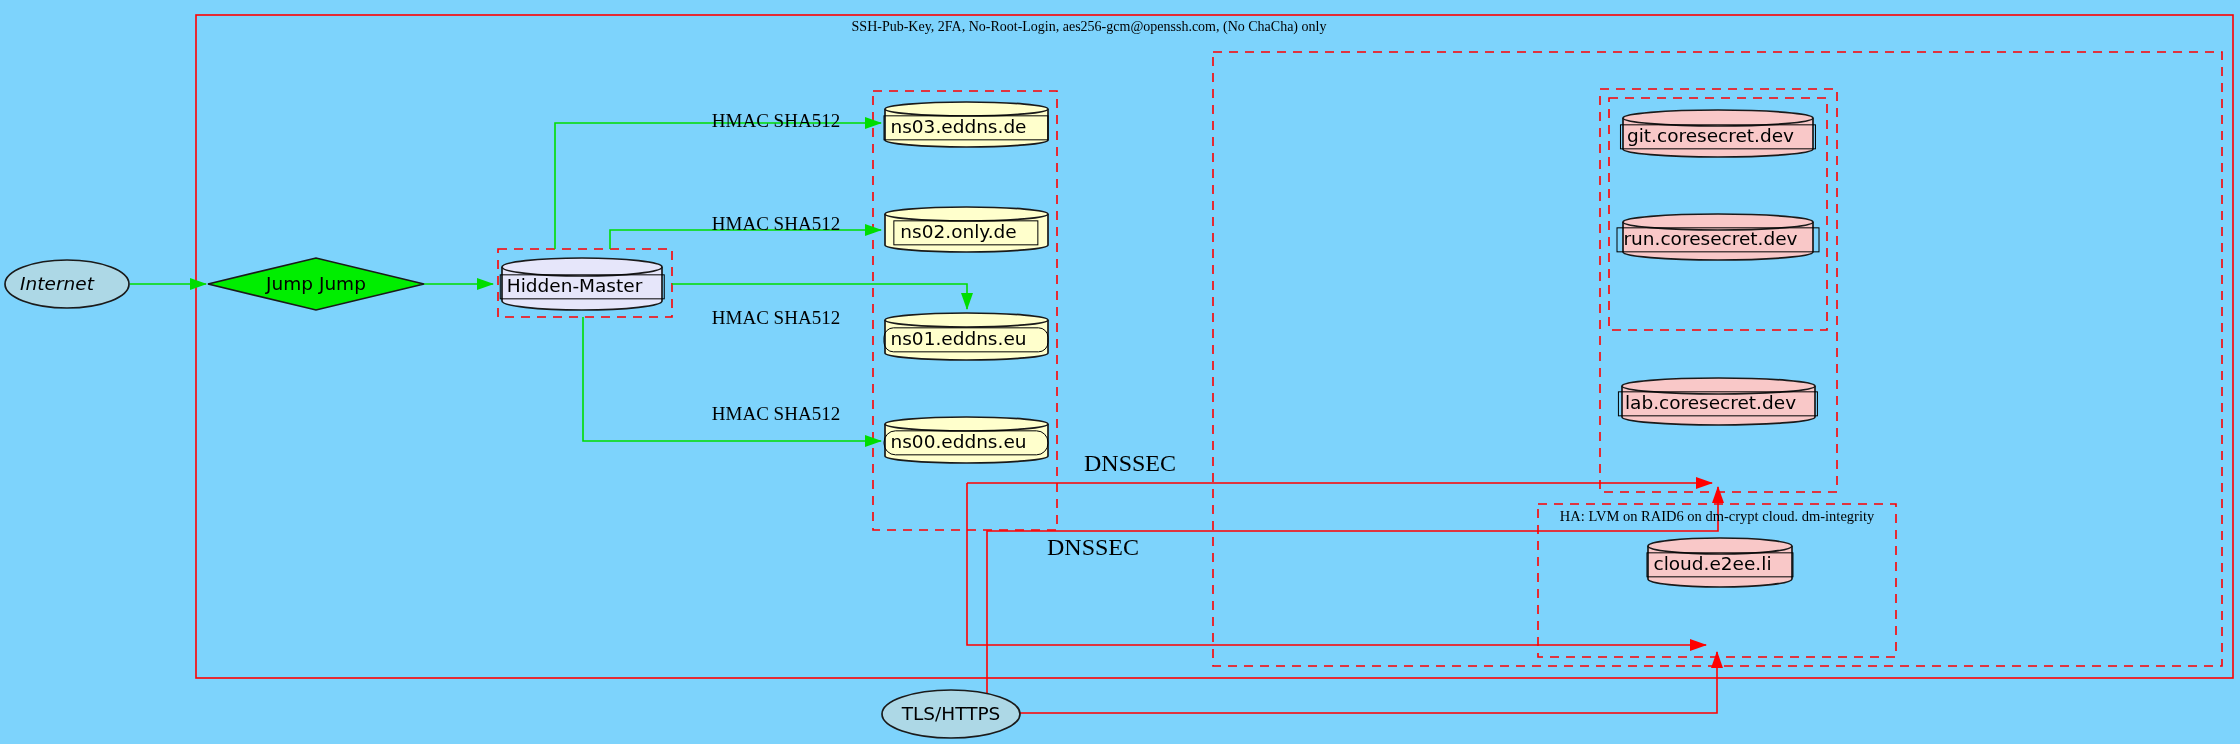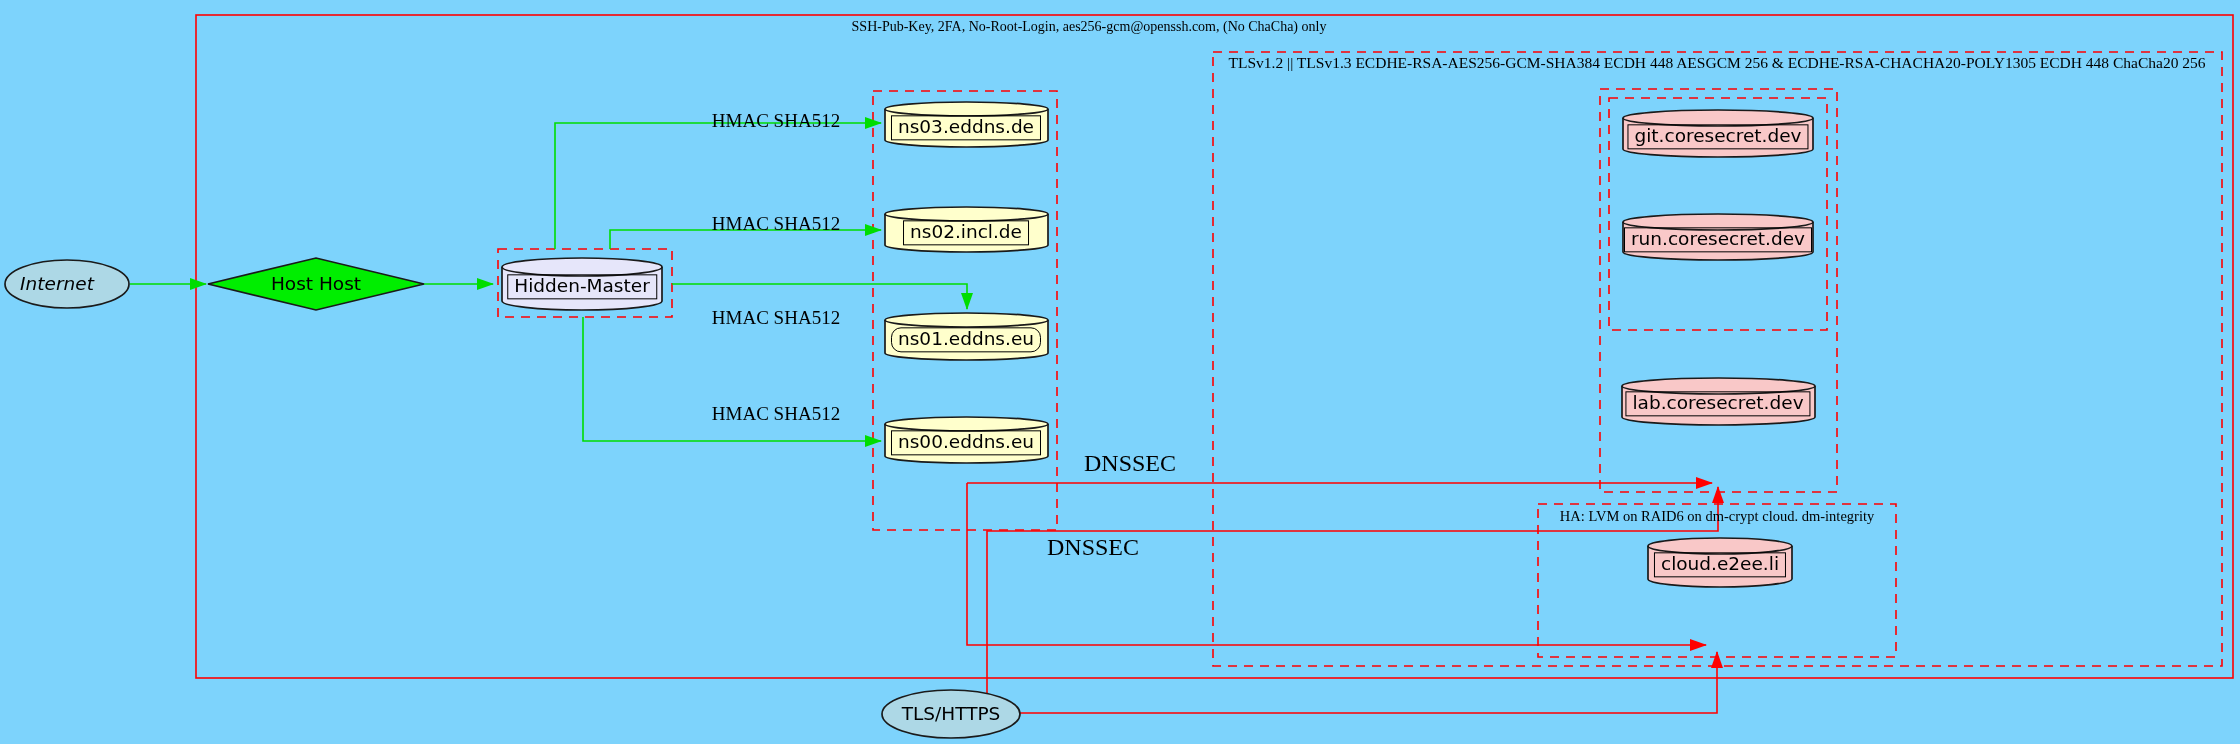--- a/index.html
+++ b/index.html
@@ -2,21 +2,21 @@
 <html><head>
 <meta charset="utf-8">
 <style>
   html,body{margin:0;padding:0;background:#fff;}
   #canvas{position:relative;width:2240px;height:744px;background:#7dd3fc;overflow:hidden;
           font-family:"DejaVu Sans",sans-serif;}
   #gfx{position:absolute;left:0;top:0;width:2240px;height:744px;}
   .lbl{position:absolute;transform:translate(-50%,-50%);white-space:nowrap;color:#000;
        text-align:center;line-height:1.1;}
   .node-lbl{font-family:"DejaVu Sans",sans-serif;font-size:18.5px;}
-  .boxed{border:1.5px solid #000;padding:1px 6px 2px 6px;}
+  .boxed{border:1.5px solid #000;padding:1px 21px 2px 6px;}
   .edge-lbl{font-family:"Liberation Serif",serif;font-size:24px;}
   .hmac{font-size:19px;}
   .cluster-lbl{font-family:"Liberation Serif",serif;}
   .ssh-lbl{font-size:14px;}
   .tls-lbl{font-size:15.5px;}
   .ha-lbl{font-size:14.5px;}
   svg .edge{fill:none;stroke-width:1.6px;}
   svg .boxline{fill:none;stroke-width:1.6px;}
   svg .shape{stroke:#1a1a1a;stroke-width:1.7px;}
   svg .lip{fill:none;stroke:#1a1a1a;stroke-width:1.7px;}
@@ -94,36 +94,35 @@
       <path class="shape" d="M1622,386 A96.5,8 0 0 1 1815,386 L1815,417 A96.5,8 0 0 1 1622,417 Z" fill="#f9c8c8"></path>
       <path class="lip" d="M1622,386 A96.5,8 0 0 0 1815,386"></path>
     </g>
     <g>
       <path class="shape" d="M1648,546 A72,8 0 0 1 1792,546 L1792,579 A72,8 0 0 1 1648,579 Z" fill="#f9c8c8"></path>
       <path class="lip" d="M1648,546 A72,8 0 0 0 1792,546"></path>
     </g>
   </svg>
 
   <div class="lbl cluster-lbl ssh-lbl" style="left:1089px;top:27px;">SSH-Pub-Key, 2FA, No-Root-Login, aes256-gcm@openssh.com, (No ChaCha) only</div>
-  <div class="lbl cluster-lbl tls-lbl" style="left:1717px;top:63px;">TLSv1.2 || TLSv1.3 ECDHE-RSA-AES256-GCM-SHA384 ECDH 448 AESGCM 256 &amp; ECDHE-RSA-CHACHA20-POLY1305 ECDH 448 ChaCha20 256</div>
   <div class="lbl cluster-lbl ha-lbl" style="left:1717px;top:517px;">HA: LVM on RAID6 on dm-crypt cloud. dm-integrity</div>
 
   <div class="lbl edge-lbl hmac" style="left:776px;top:121px;">HMAC SHA512</div>
   <div class="lbl edge-lbl hmac" style="left:776px;top:224px;">HMAC SHA512</div>
   <div class="lbl edge-lbl hmac" style="left:776px;top:318px;">HMAC SHA512</div>
   <div class="lbl edge-lbl hmac" style="left:776px;top:414px;">HMAC SHA512</div>
   <div class="lbl edge-lbl" style="left:1130px;top:463px;">DNSSEC</div>
   <div class="lbl edge-lbl" style="left:1093px;top:547px;">DNSSEC</div>
 
   <div class="lbl node-lbl" style="left:57px;top:284px;font-style:italic;">Internet</div>
-  <div class="lbl node-lbl" style="left:316px;top:284px;">Host Host</div>
+  <div class="lbl node-lbl" style="left:316px;top:284px;">Jump Jump</div>
   <div class="lbl node-lbl boxed" style="left:582px;top:287px;">Hidden-Master</div>
   <div class="lbl node-lbl boxed" style="left:966px;top:128px;">ns03.eddns.de</div>
-  <div class="lbl node-lbl boxed" style="left:966px;top:233px;">ns02.incl.de</div>
+  <div class="lbl node-lbl boxed" style="left:966px;top:233px;">ns02.only.de</div>
   <div class="lbl node-lbl boxed" style="left:966px;top:340px;border-radius:10px;">ns01.eddns.eu</div>
-  <div class="lbl node-lbl boxed" style="left:966px;top:443px;">ns00.eddns.eu</div>
+  <div class="lbl node-lbl boxed" style="left:966px;top:443px;border-radius:12px;">ns00.eddns.eu</div>
   <div class="lbl node-lbl boxed" style="left:1718px;top:137px;">git.coresecret.dev</div>
   <div class="lbl node-lbl boxed" style="left:1718px;top:240px;">run.coresecret.dev</div>
   <div class="lbl node-lbl boxed" style="left:1718px;top:404px;">lab.coresecret.dev</div>
   <div class="lbl node-lbl boxed" style="left:1720px;top:565px;">cloud.e2ee.li</div>
   <div class="lbl node-lbl" style="left:951px;top:714px;">TLS/HTTPS</div>
 
 </div>
 
 </body></html>

